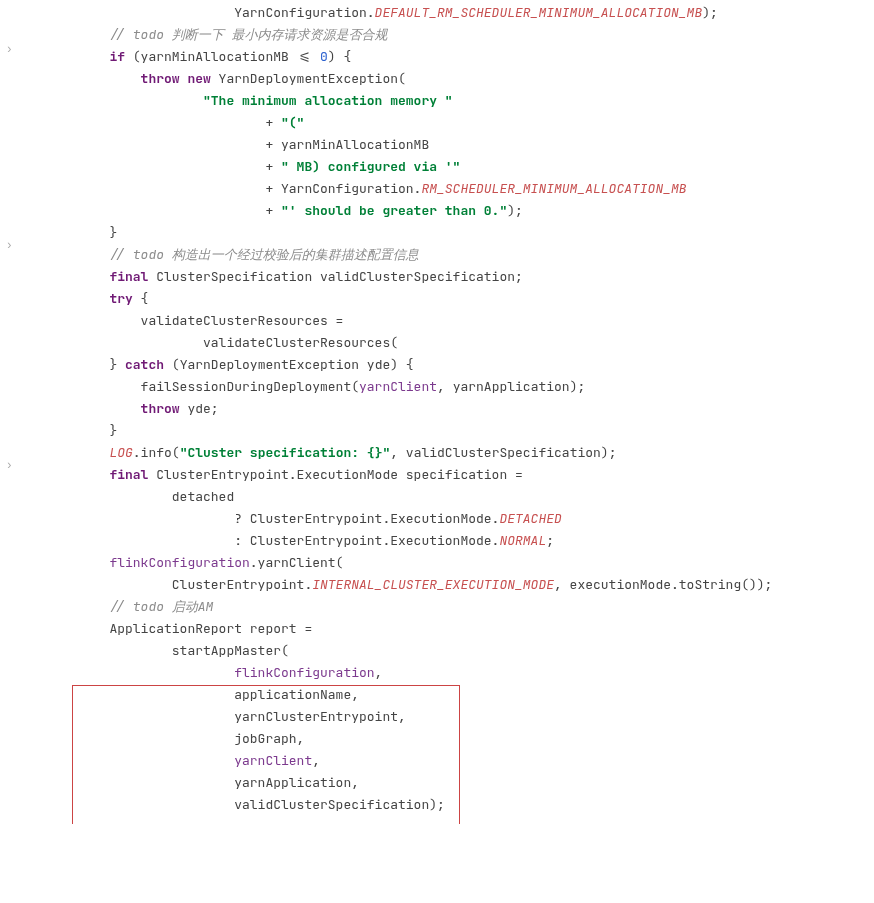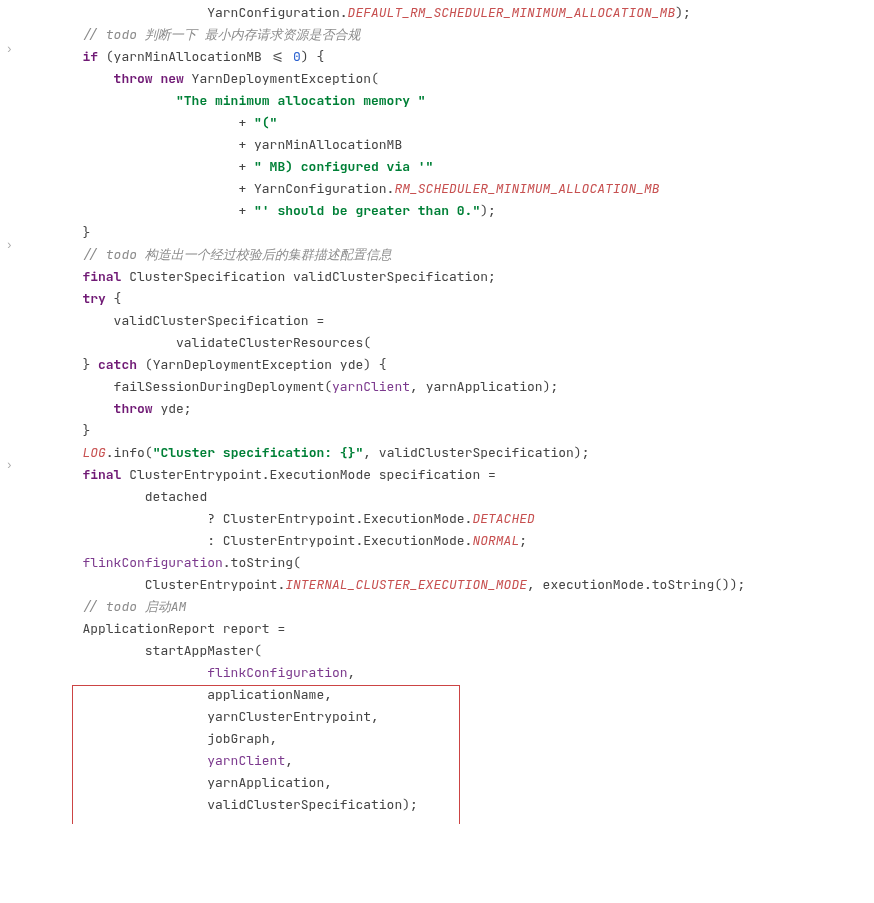--- a/index.html
+++ b/index.html
@@ -14,20 +14,21 @@
   }
   .editor {
     position: relative;
     padding-top: 2px;
     padding-bottom: 8px;
   }
   .line {
     display: block;
     white-space: pre;
     padding-left: 20px;
+    margin-left: 27px;
   }
   .gutter-tick {
     position: absolute;
     left: 6px;
     color: #a8a8a8;
     font-size: 11px;
     transform: translateY(2px);
     user-select: none;
   }
   
@@ -70,34 +71,34 @@
   <span class="line"><span class="pl">                    </span><span class="str">"The minimum allocation memory "</span></span>
   <span class="line"><span class="pl">                            + </span><span class="str">"("</span></span>
   <span class="line"><span class="pl">                            + yarnMinAllocationMB</span></span>
   <span class="line"><span class="pl">                            + </span><span class="str">" MB) configured via '"</span></span>
   <span class="line"><span class="pl">                            + YarnConfiguration.</span><span class="sc">RM_SCHEDULER_MINIMUM_ALLOCATION_MB</span></span>
   <span class="line"><span class="pl">                            + </span><span class="str">"' should be greater than 0."</span><span class="pl">);</span></span>
   <span class="line"><span class="pl">        }</span></span>
   <span class="line"><span class="pl">        </span><span class="cmt">// </span><span class="ci">todo</span><span class="cmt"> 构造出一个经过校验后的集群描述配置信息</span></span>
   <span class="line"><span class="pl">        </span><span class="kw">final</span><span class="pl"> ClusterSpecification validClusterSpecification;</span></span>
   <span class="line"><span class="pl">        </span><span class="kw">try</span><span class="pl"> {</span></span>
-  <span class="line"><span class="pl">            validClusterSpecification =</span></span>
+  <span class="line"><span class="pl">            validateClusterResources =</span></span>
   <span class="line"><span class="pl">                    validateClusterResources(</span></span>
   <span class="line"><span class="pl">        } </span><span class="kw">catch</span><span class="pl"> (YarnDeploymentException yde) {</span></span>
   <span class="line"><span class="pl">            failSessionDuringDeployment(</span><span class="pv">yarnClient</span><span class="pl">, yarnApplication);</span></span>
   <span class="line"><span class="pl">            </span><span class="kw">throw</span><span class="pl"> yde;</span></span>
   <span class="line"><span class="pl">        }</span></span>
   <span class="line"><span class="pl"></span></span>
   <span class="line"><span class="pl">        </span><span class="sc">LOG</span><span class="pl">.info(</span><span class="str">"Cluster specification: {}"</span><span class="pl">, validClusterSpecification);</span></span>
   <span class="line"><span class="pl">        </span><span class="kw">final</span><span class="pl"> ClusterEntrypoint.ExecutionMode specification =</span></span>
   <span class="line"><span class="pl">                detached</span></span>
   <span class="line"><span class="pl">                        ? ClusterEntrypoint.ExecutionMode.</span><span class="sc">DETACHED</span></span>
   <span class="line"><span class="pl">                        : ClusterEntrypoint.ExecutionMode.</span><span class="sc">NORMAL</span><span class="pl">;</span></span>
   <span class="line"><span class="pl"></span></span>
-  <span class="line"><span class="pl">        </span><span class="pv">flinkConfiguration</span><span class="pl">.toString(</span></span>
+  <span class="line"><span class="pl">        </span><span class="pv">flinkConfiguration</span><span class="pl">.yarnClient(</span></span>
   <span class="line"><span class="pl">                ClusterEntrypoint.</span><span class="sc">INTERNAL_CLUSTER_EXECUTION_MODE</span><span class="pl">, executionMode.toString());</span></span>
   <span class="line"><span class="pl">        </span><span class="cmt">// </span><span class="ci">todo</span><span class="cmt"> 启动AM</span></span>
   <span class="line"><span class="pl">        ApplicationReport report =</span></span>
   <span class="line"><span class="pl">                startAppMaster(</span></span>
   <span class="line"><span class="pl">                        </span><span class="pv">flinkConfiguration</span><span class="pl">,</span></span>
   <span class="line"><span class="pl">                        applicationName,</span></span>
   <span class="line"><span class="pl">                        yarnClusterEntrypoint,</span></span>
   <span class="line"><span class="pl">                        jobGraph,</span></span>
   <span class="line"><span class="pl">                        </span><span class="pv">yarnClient</span><span class="pl">,</span></span>
   <span class="line"><span class="pl">                        yarnApplication,</span></span>

